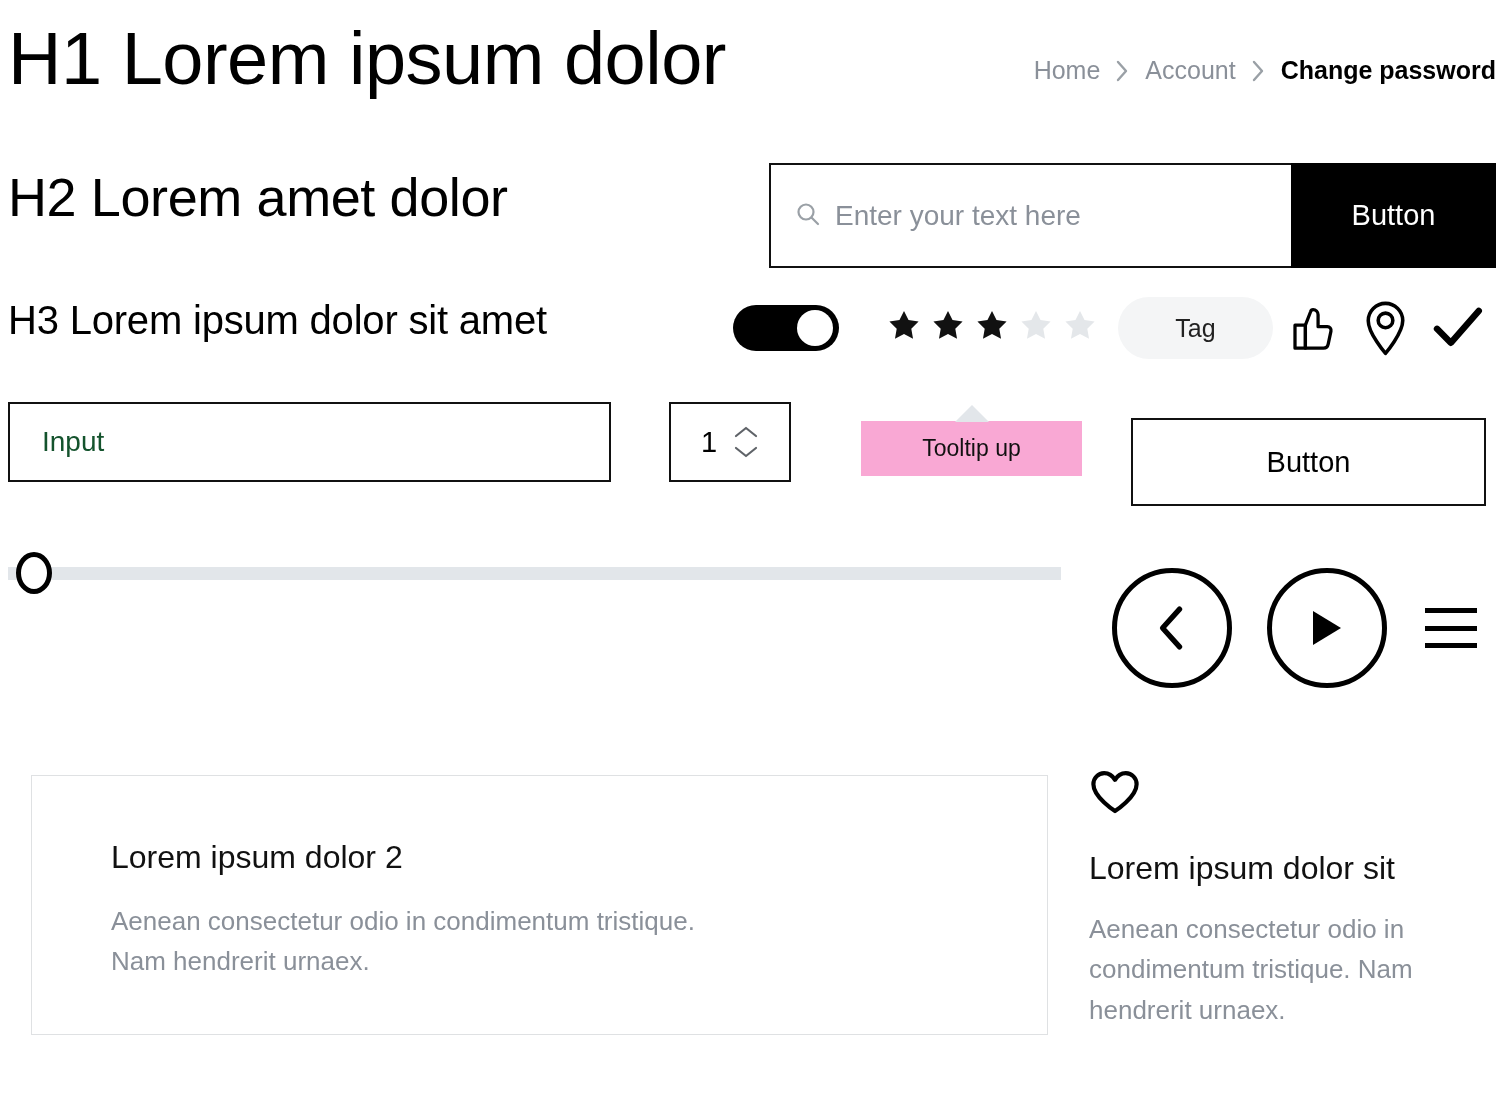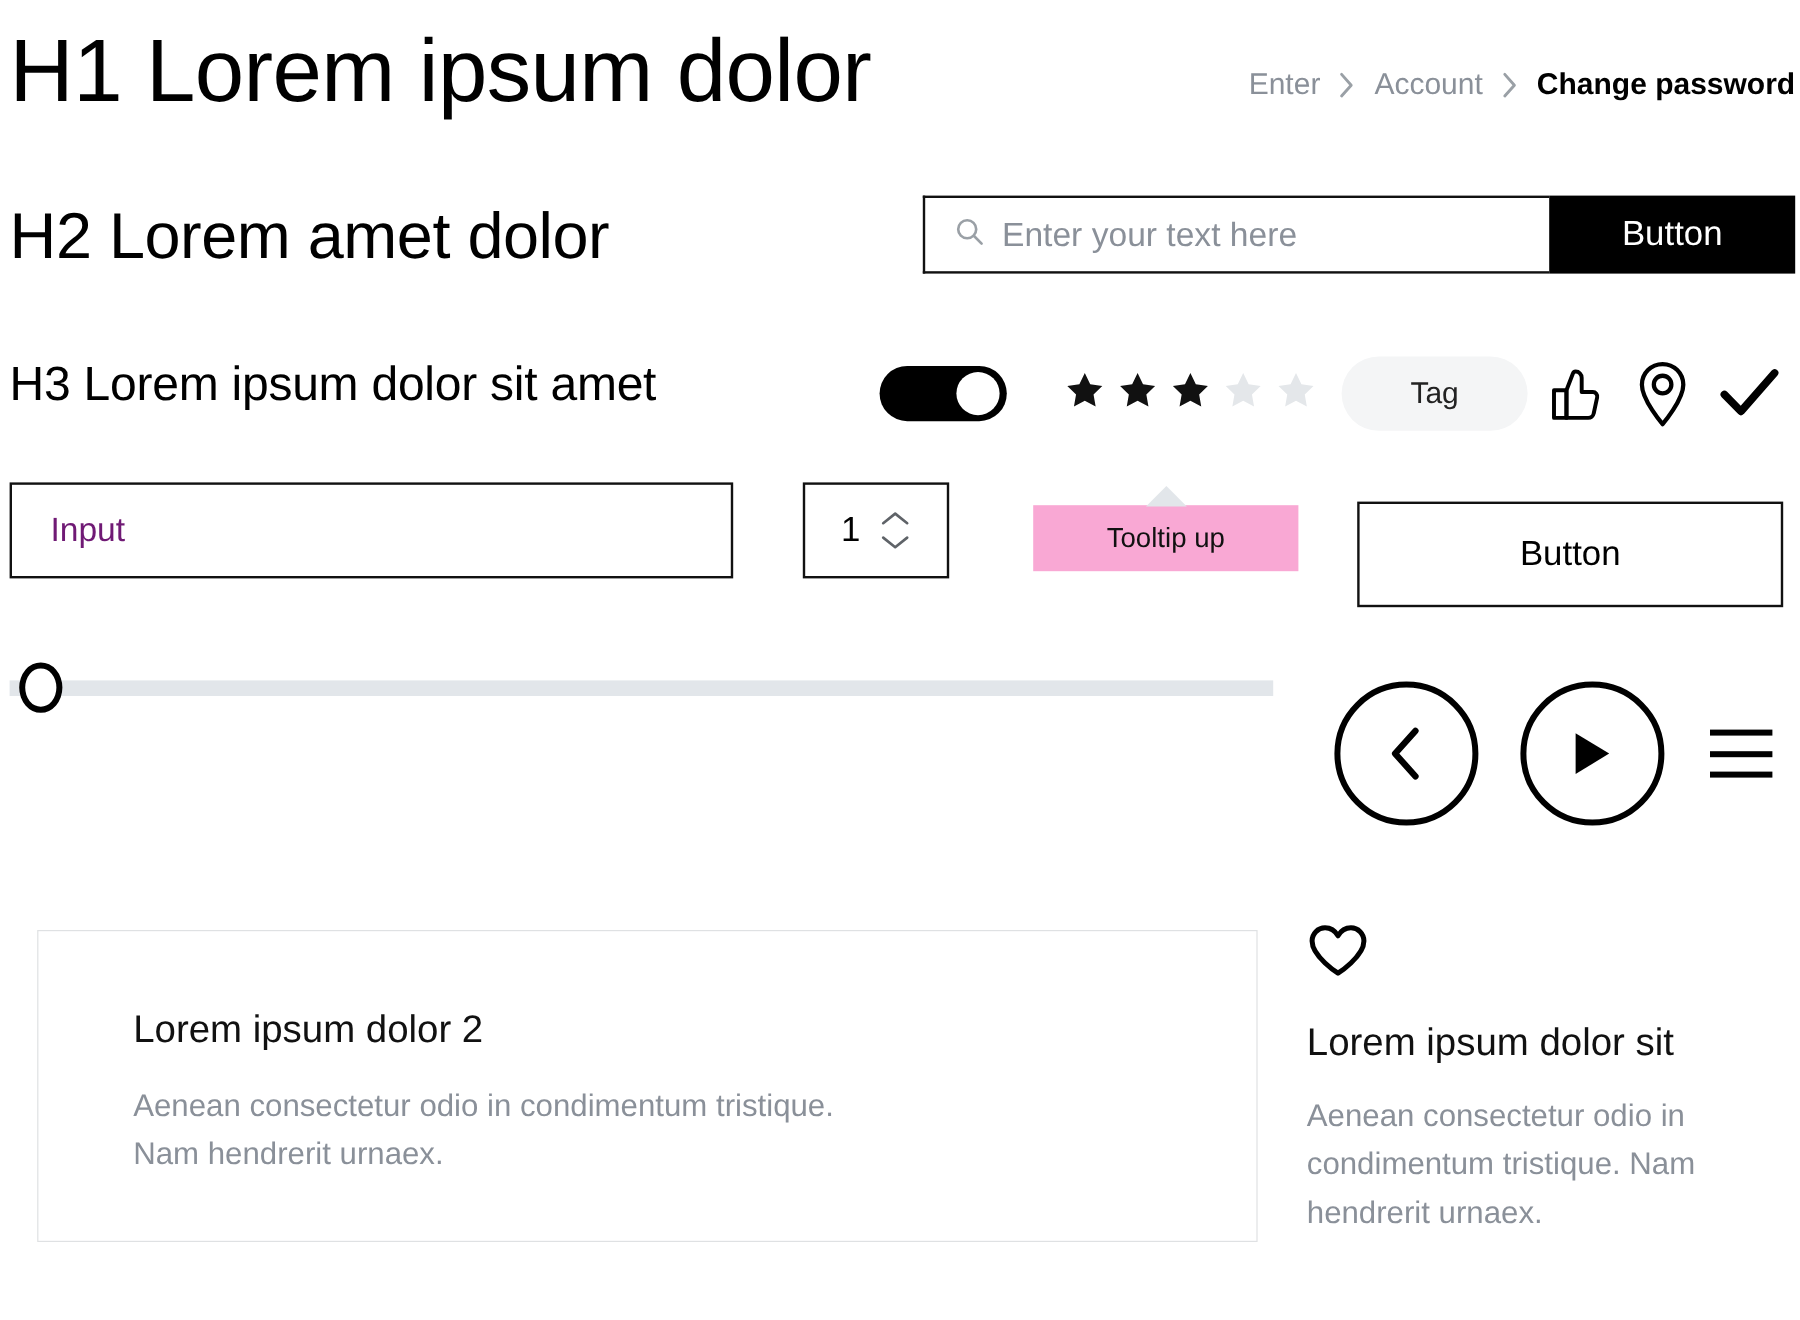--- a/index.html
+++ b/index.html
@@ -60,21 +60,21 @@
   .crumb-sep {
     width: 13px; height: 22px;
     display: inline-block;
   }
   .crumb-sep svg { display: block; }
 
   
   .searchbar {
     position: absolute;
     left: 769px; top: 163px;
-    width: 727px; height: 65px;
+    width: 727px; height: 105px;
     display: flex;
     box-sizing: border-box;
   }
   .search-field {
     flex: 1;
     border: 2px solid #111;
     border-right: none;
     box-sizing: border-box;
     display: flex;
     align-items: center;
@@ -156,21 +156,21 @@
     left: 8px; top: 402px;
     width: 603px; height: 80px;
     border: 2px solid #111;
     box-sizing: border-box;
     display: flex;
     align-items: center;
     padding: 0 32px;
     background: #fff;
     cursor: text;
   }
-  .input-placeholder { font-size: 28px; color: #701a75; }
+  .input-placeholder { font-size: 28px; color: #14532d; }
 
   .stepper {
     position: absolute;
     left: 669px; top: 402px;
     width: 122px; height: 80px;
     border: 2px solid #111;
     box-sizing: border-box;
     display: flex;
     align-items: center;
     justify-content: center;
@@ -349,21 +349,21 @@
 </head>
 <body>
 
 <div class="stage">
 
   <div class="h1">H1 Lorem ipsum dolor</div>
   <div class="h2">H2 Lorem amet dolor</div>
   <div class="h3">H3 Lorem ipsum dolor sit amet</div>
 
   <nav class="breadcrumb">
-    <span class="crumb">Enter</span>
+    <span class="crumb">Home</span>
     <span class="crumb-sep">
       <svg width="13" height="22" viewBox="0 0 13 22">
           <path d="M2 2 L10 11 L2 20" fill="none" stroke="#9aa0a6" stroke-width="2.4" stroke-linecap="round" stroke-linejoin="round"></path>
         </svg>
     </span>
     <span class="crumb">Account</span>
     <span class="crumb-sep">
       <svg width="13" height="22" viewBox="0 0 13 22">
           <path d="M2 2 L10 11 L2 20" fill="none" stroke="#9aa0a6" stroke-width="2.4" stroke-linecap="round" stroke-linejoin="round"></path>
         </svg>

